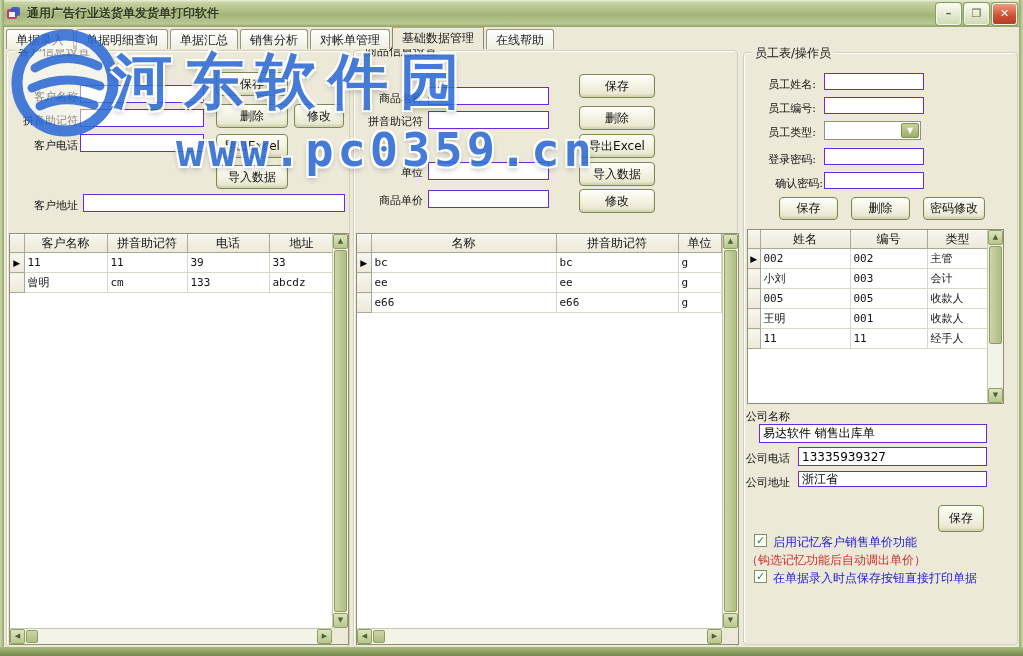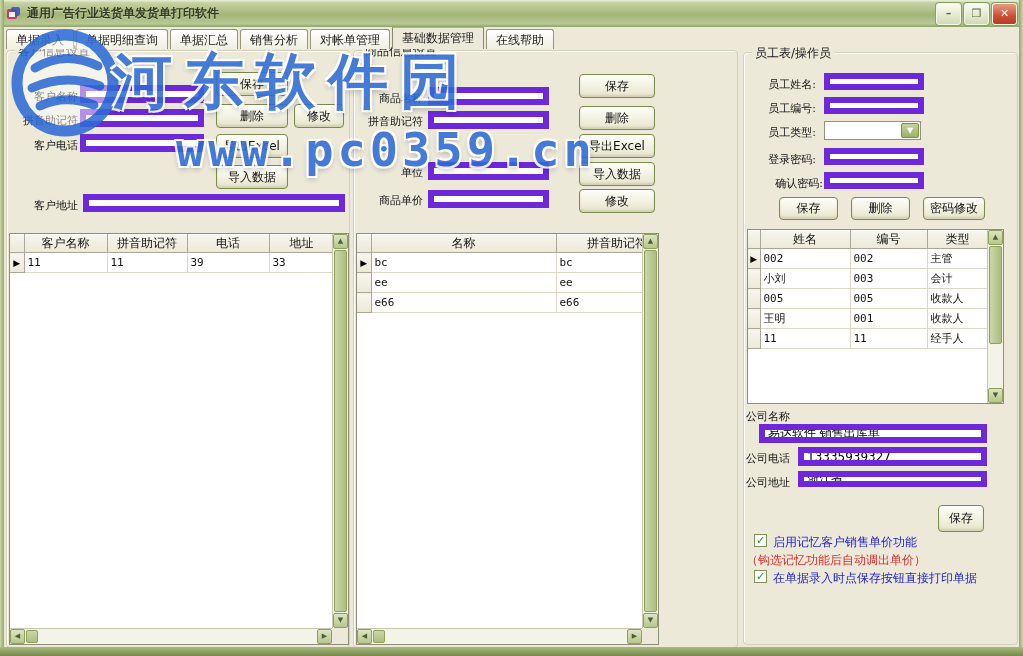--- a/index.html
+++ b/index.html
@@ -16,21 +16,21 @@
   .win-btn{width:23px;height:20px;border-radius:3px;border:1px solid #f4f7e8;box-shadow:0 0 0 1px #8c9f63;display:flex;align-items:center;justify-content:center;font-size:11px;font-weight:bold;cursor:default;background:linear-gradient(#fafbf2,#d2dab4);color:#55663a;line-height:1;}
   .win-btn.close{background:linear-gradient(#eb9d83,#cc4f34 60%,#b53d25);color:#fff;}
   
   .tabbar{position:absolute;left:6px;top:28px;right:6px;height:21px;display:flex;align-items:flex-end;gap:2px;z-index:3;}
   .tab{height:18px;padding:1px 9px 0 9px;background:linear-gradient(#ffffff,#f0efe1);border:1px solid #97967c;border-bottom:none;border-radius:3px 3px 0 0;font-size:12px;color:#1a1a1a;display:flex;align-items:center;cursor:default;}
   .tab.active{height:21px;background:#ECE9D8;border:1px solid #8a8a6e;border-bottom:none;border-top:3px solid #e8a33d;padding-top:0;position:relative;z-index:4;}
   
   .groupbox{position:absolute;border:1px solid #d2cfba;border-radius:4px;box-shadow:inset 1px 1px 0 #ffffff;box-sizing:border-box;}
   .group-title{position:absolute;top:-8px;left:8px;background:#ECE9D8;padding:0 3px;font-size:12px;color:#1a1a1a;white-space:nowrap;}
   .flabel{position:absolute;font-size:11px;color:#111;white-space:nowrap;}
-  .tb{position:absolute;height:18px;border:6px solid #6d28d9;background:#fff;font-size:12px;font-family:"DejaVu Sans","Liberation Sans",sans-serif;padding:0 3px;box-sizing:border-box;}
+  .tb{position:absolute;height:18px;border:1px solid #6d28d9;background:#fff;font-size:12px;font-family:"DejaVu Sans","Liberation Sans",sans-serif;padding:0 3px;box-sizing:border-box;}
   .btn{position:absolute;border:1px solid #7a8b4e;border-radius:4px;background:linear-gradient(#fefef9,#f2f1e0 55%,#e5e3ca);font-size:12px;color:#111;display:flex;align-items:center;justify-content:center;box-shadow:inset 0 -2px 2px rgba(150,150,110,.25),inset 0 1px 0 #fff;cursor:default;font-family:"DejaVu Sans","Liberation Sans",sans-serif;}
   
   .grid-wrap{position:absolute;border:1px solid #8f8f78;background:#fff;box-sizing:border-box;}
   .grid-table{position:absolute;left:0;top:0;overflow:hidden;}
   table.grid{border-collapse:collapse;table-layout:fixed;}
   table.grid th{height:18px;background:linear-gradient(#f7f6ee,#ece9d8);border-right:1px solid #aca899;border-bottom:1px solid #aca899;box-shadow:inset 0 1px 0 #fff;font-weight:normal;font-size:12px;color:#111;padding:0 2px;overflow:hidden;white-space:nowrap;}
   table.grid td{height:19px;font-size:11px;color:#111;border-right:1px solid #dbd8c7;border-bottom:1px solid #dbd8c7;padding:0 3px;overflow:hidden;white-space:nowrap;background:#fff;font-family:"DejaVu Sans Mono","Liberation Mono",monospace;}
   table.grid td.sel,table.grid th.sel{background:linear-gradient(#f7f6ee,#ece9d8);border-right:1px solid #aca899;border-bottom:1px solid #aca899;text-align:center;padding:0;font-size:9px;color:#000;font-family:"DejaVu Sans","Liberation Sans",sans-serif;}
   
   .vscroll{position:absolute;top:0;right:0;width:16px;background:#f4f3e7;border-left:1px solid #c9c6b2;box-sizing:border-box;}
@@ -129,20 +129,27 @@
               </tr>
             </thead>
             <tbody>
               <tr>
                 <td class="sel">▶</td>
                 <td>11</td>
                 <td>11</td>
                 <td>39</td>
                 <td>33</td>
               </tr>
+              <tr>
+                <td class="sel"></td>
+                <td>曾明</td>
+                <td>cm</td>
+                <td>133</td>
+                <td>abcdz</td>
+              </tr>
             </tbody>
           </table>
         </div>
       <div class="vscroll" style="bottom:16px;">
         <div class="sb-btn" style="left:0;top:0;">
             <span>▲</span>
           </div>
         <div class="sb-thumb" style="left:1px;top:16px;bottom:16px;width:13px;"></div>
         <div class="sb-btn" style="left:0;bottom:0;">
             <span>▼</span>
@@ -172,21 +179,21 @@
     <input class="tb" style="left: 74px; top: 111px; width: 121px;" value="">
     <div class="flabel" style="left:7px;top:142px;width:62px;text-align:right;">商品单价</div>
     <input class="tb" style="left: 74px; top: 139px; width: 121px;" value="">
 
     <div class="btn" style="left:225px;top:23px;width:74px;height:22px;">保存</div>
     <div class="btn" style="left:225px;top:55px;width:74px;height:22px;">删除</div>
     <div class="btn" style="left:225px;top:83px;width:74px;height:22px;">导出Excel</div>
     <div class="btn" style="left:225px;top:111px;width:74px;height:22px;">导入数据</div>
     <div class="btn" style="left:225px;top:138px;width:74px;height:22px;">修改</div>
 
-    <div class="grid-wrap" style="left:2px;top:182px;width:303px;height:412px;">
+    <div class="grid-wrap" style="left:2px;top:182px;width:383px;height:412px;">
       <div class="grid-table" style="right:16px;bottom:16px;">
           <table class="grid" style="width: 364px;">
             <colgroup>
               <col style="width: 14px;">
               <col style="width: 185px;">
               <col style="width: 122px;">
               <col style="width: 43px;">
             </colgroup>
             <thead>
               <tr>

